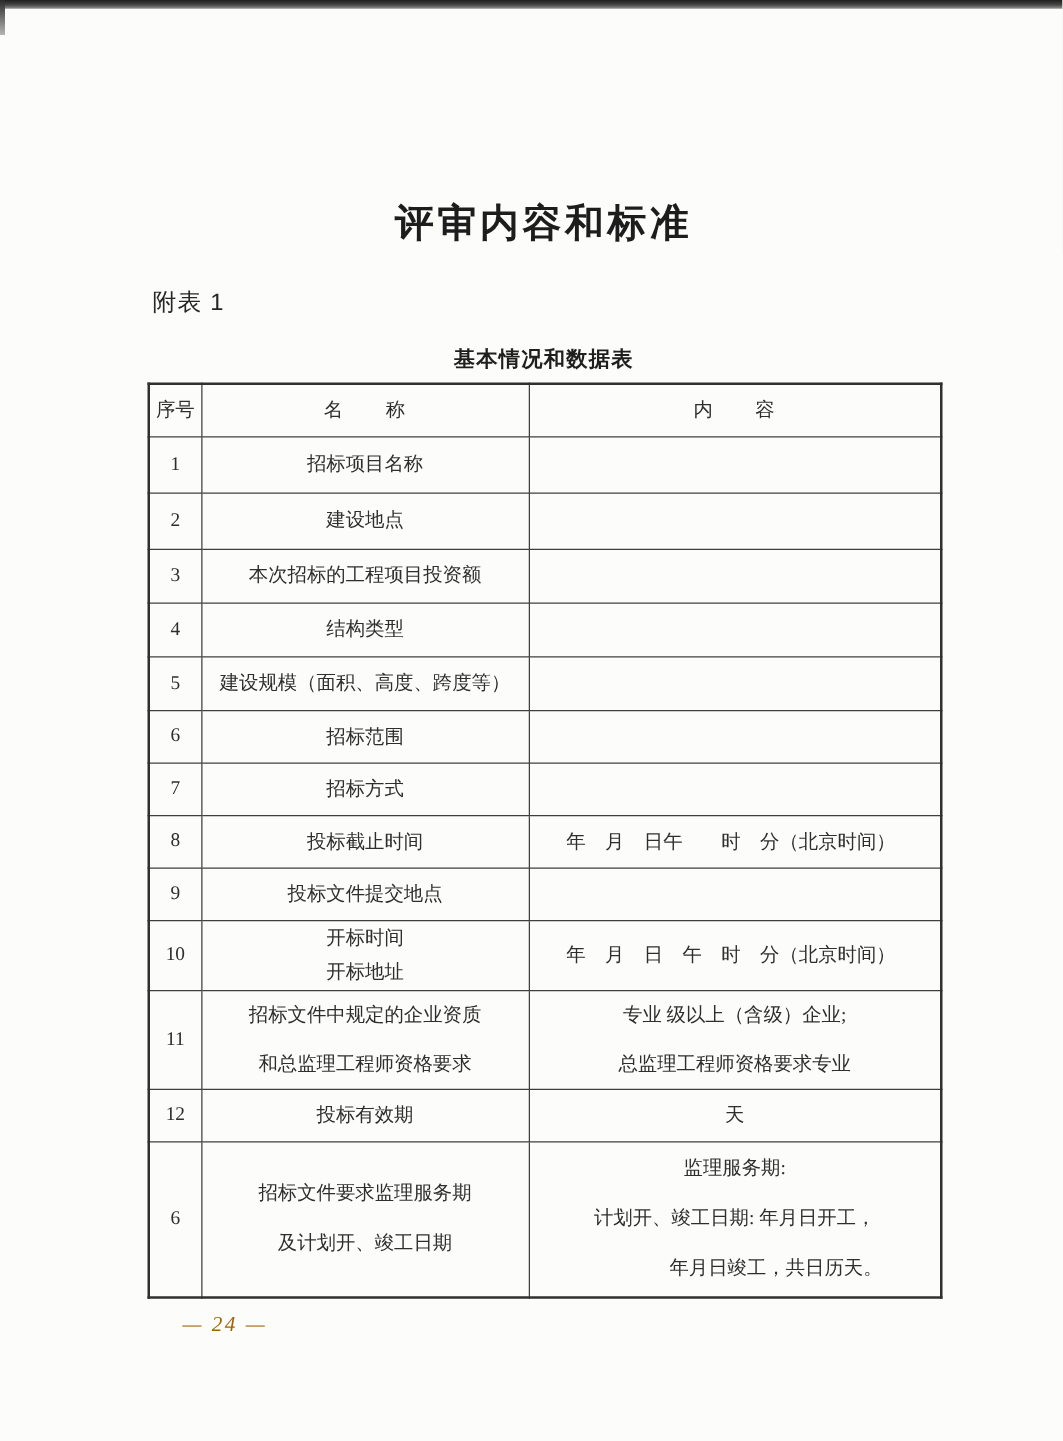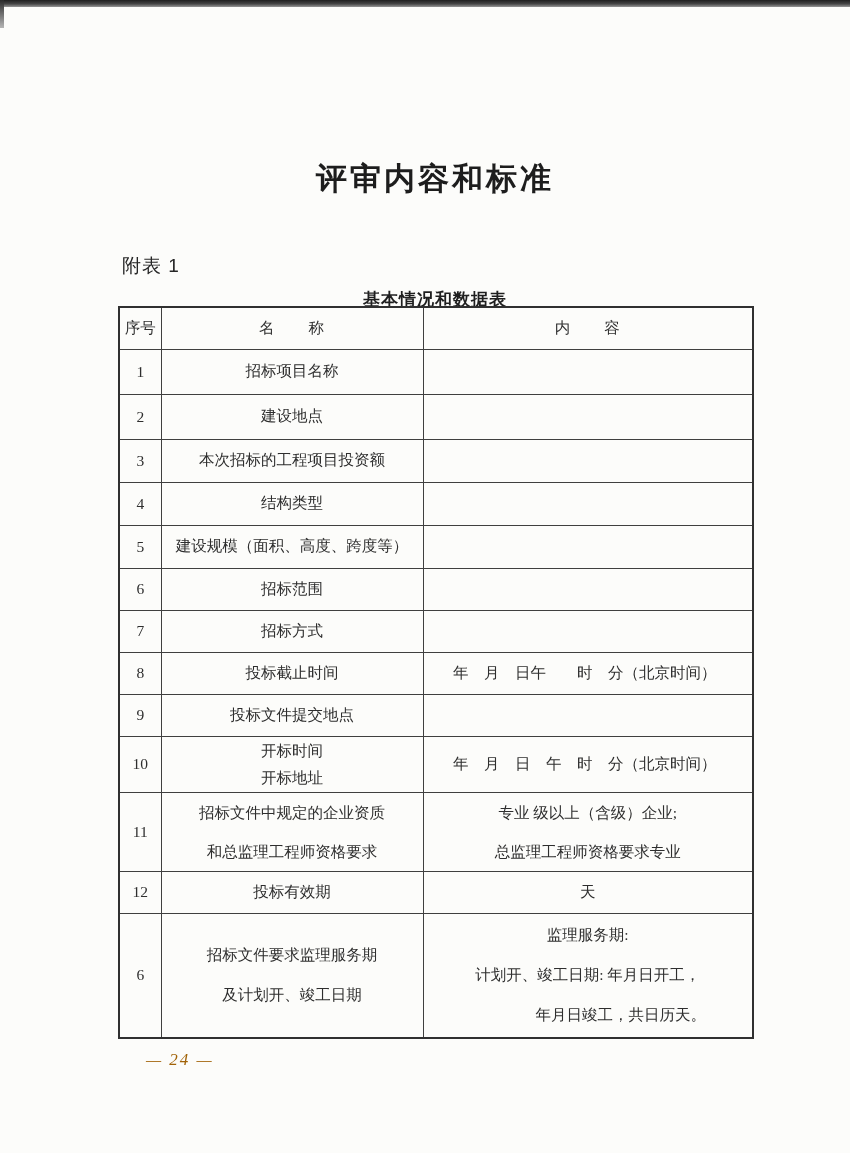--- a/index.html
+++ b/index.html
@@ -30,24 +30,24 @@
   .main-title {
     position: absolute; top: 158px; left: 0; width: 870px;
     text-align: center;
     font-family: "Liberation Sans", "DejaVu Sans", sans-serif;
     font-weight: bold; font-size: 31px; letter-spacing: 3px;
     color: #1d1d1d;
   }
   .appendix-label {
     position: absolute; top: 229px; left: 122px;
     font-family: "Liberation Sans", "DejaVu Sans", sans-serif;
-    font-size: 19px; color: #262626; letter-spacing: 1px; margin-top: 24px;
+    font-size: 19px; color: #262626; letter-spacing: 1px;
   }
   .table-title {
-    position: absolute; top: 288px; left: 118px; width: 634px;
+    position: absolute; top: 276px; left: 118px; width: 634px;
     text-align: center;
     font-family: "Liberation Sans", "DejaVu Sans", sans-serif;
     font-weight: bold; font-size: 17px; color: #1f1f1f; letter-spacing: 1px;
   }
   
   table.basic {
     position: absolute; left: 118px; top: 306px;
     width: 634px;
     border-collapse: collapse; table-layout: fixed;
     font-size: 15.5px; color: #2e2e2e;

